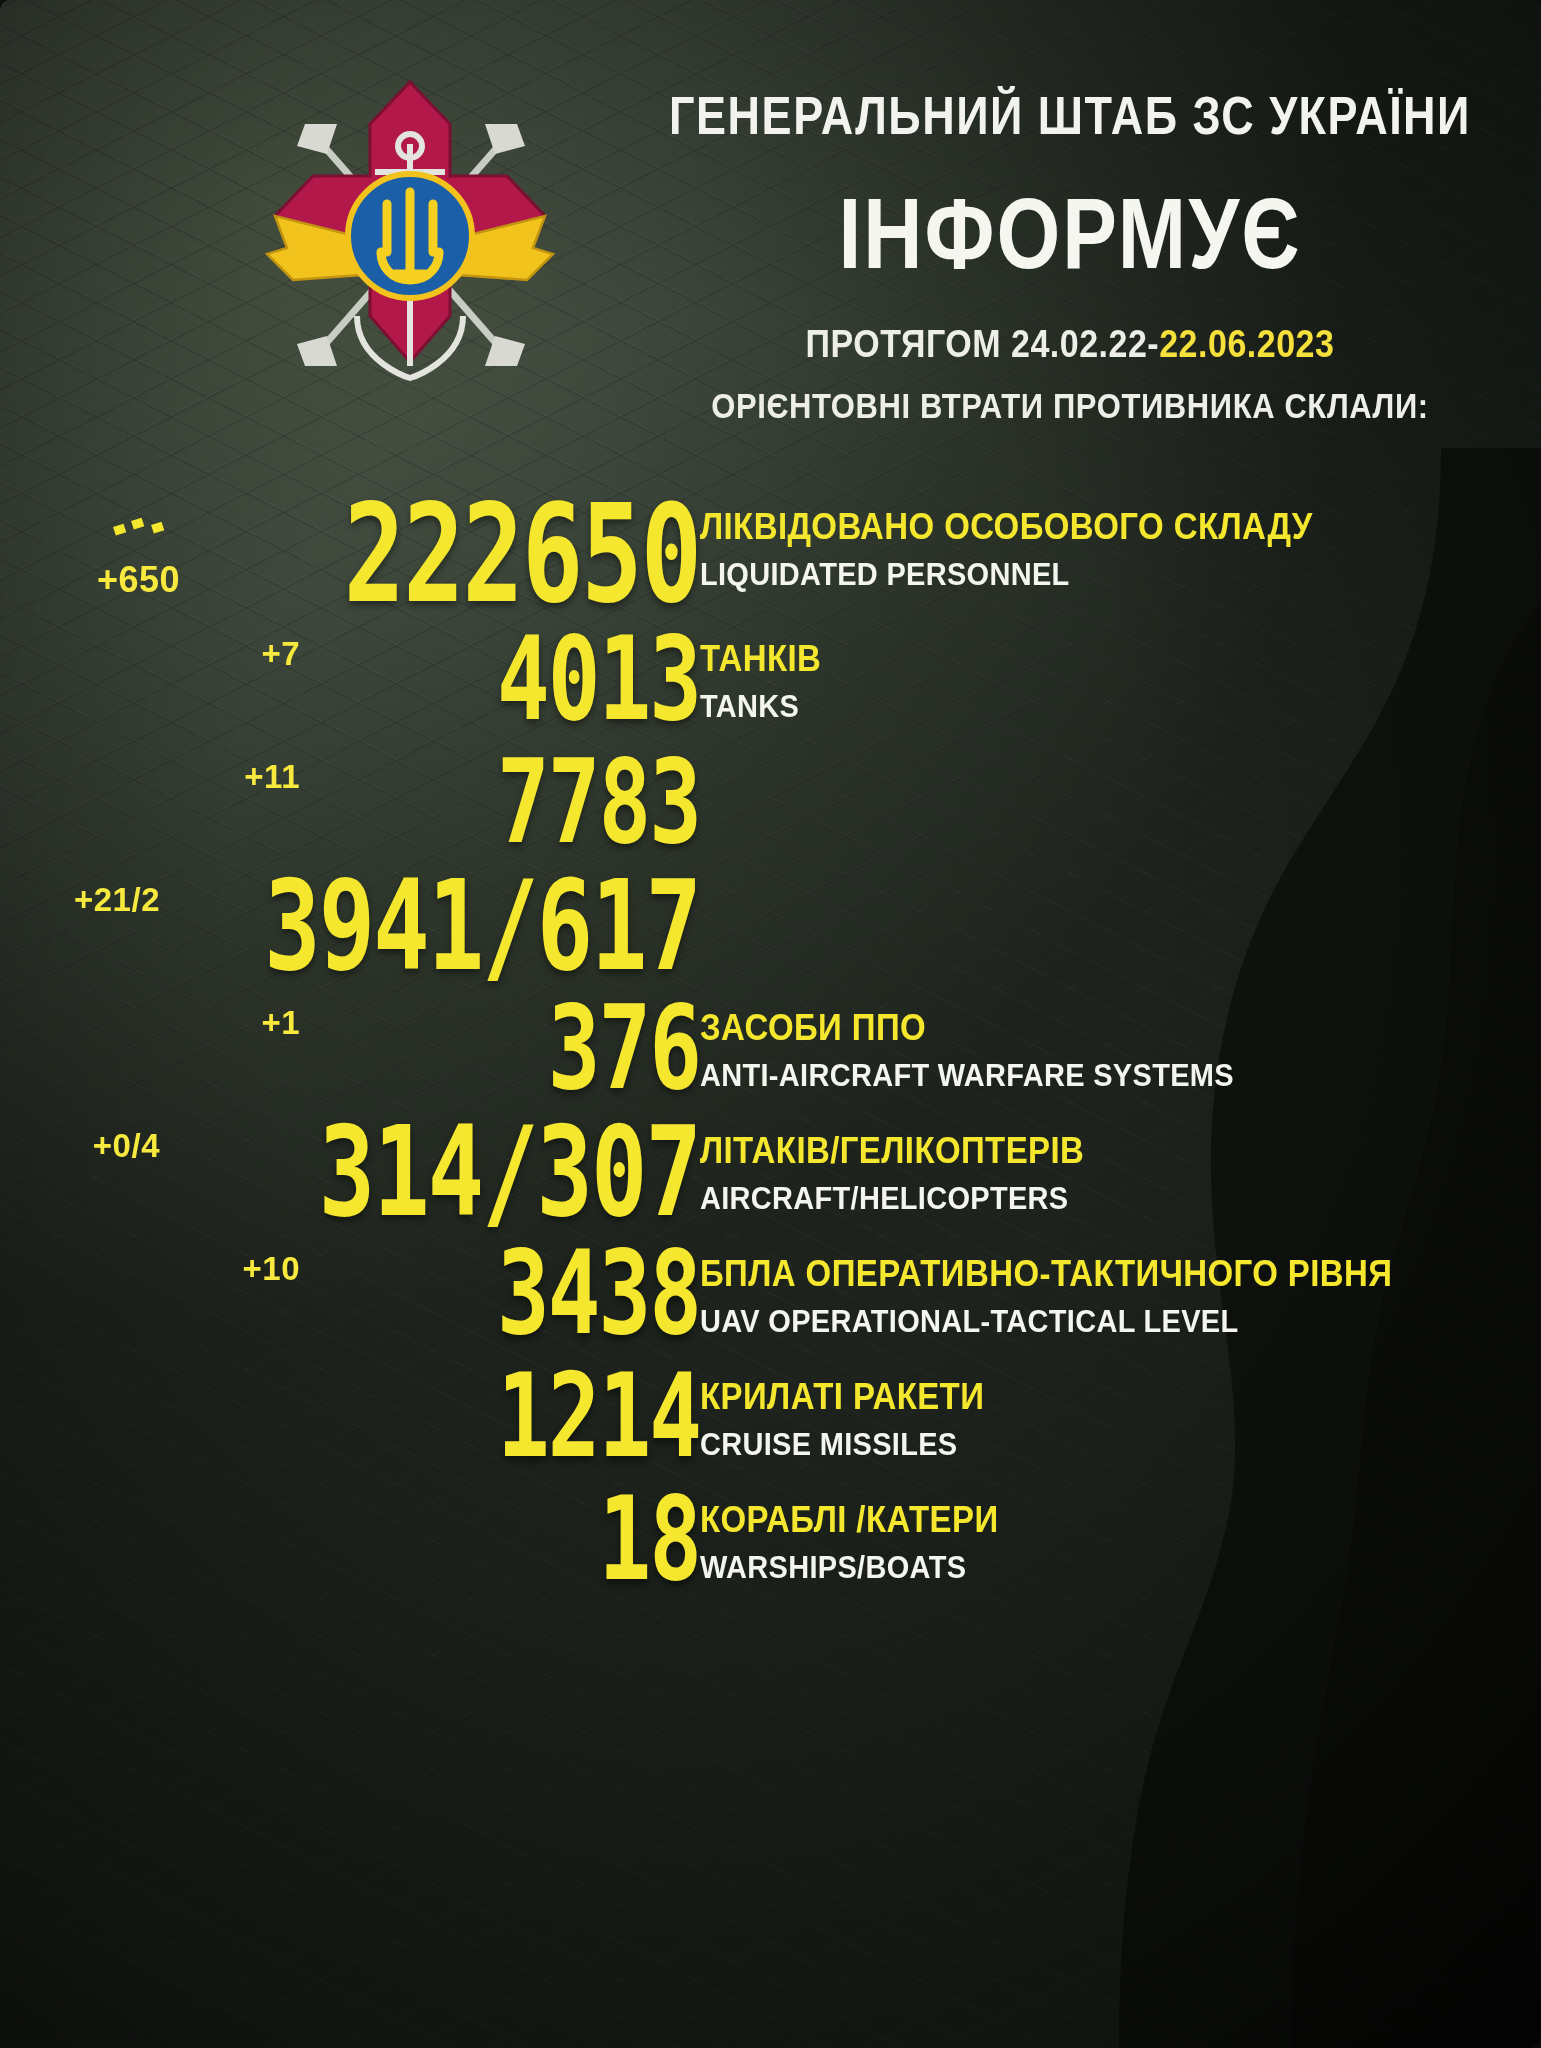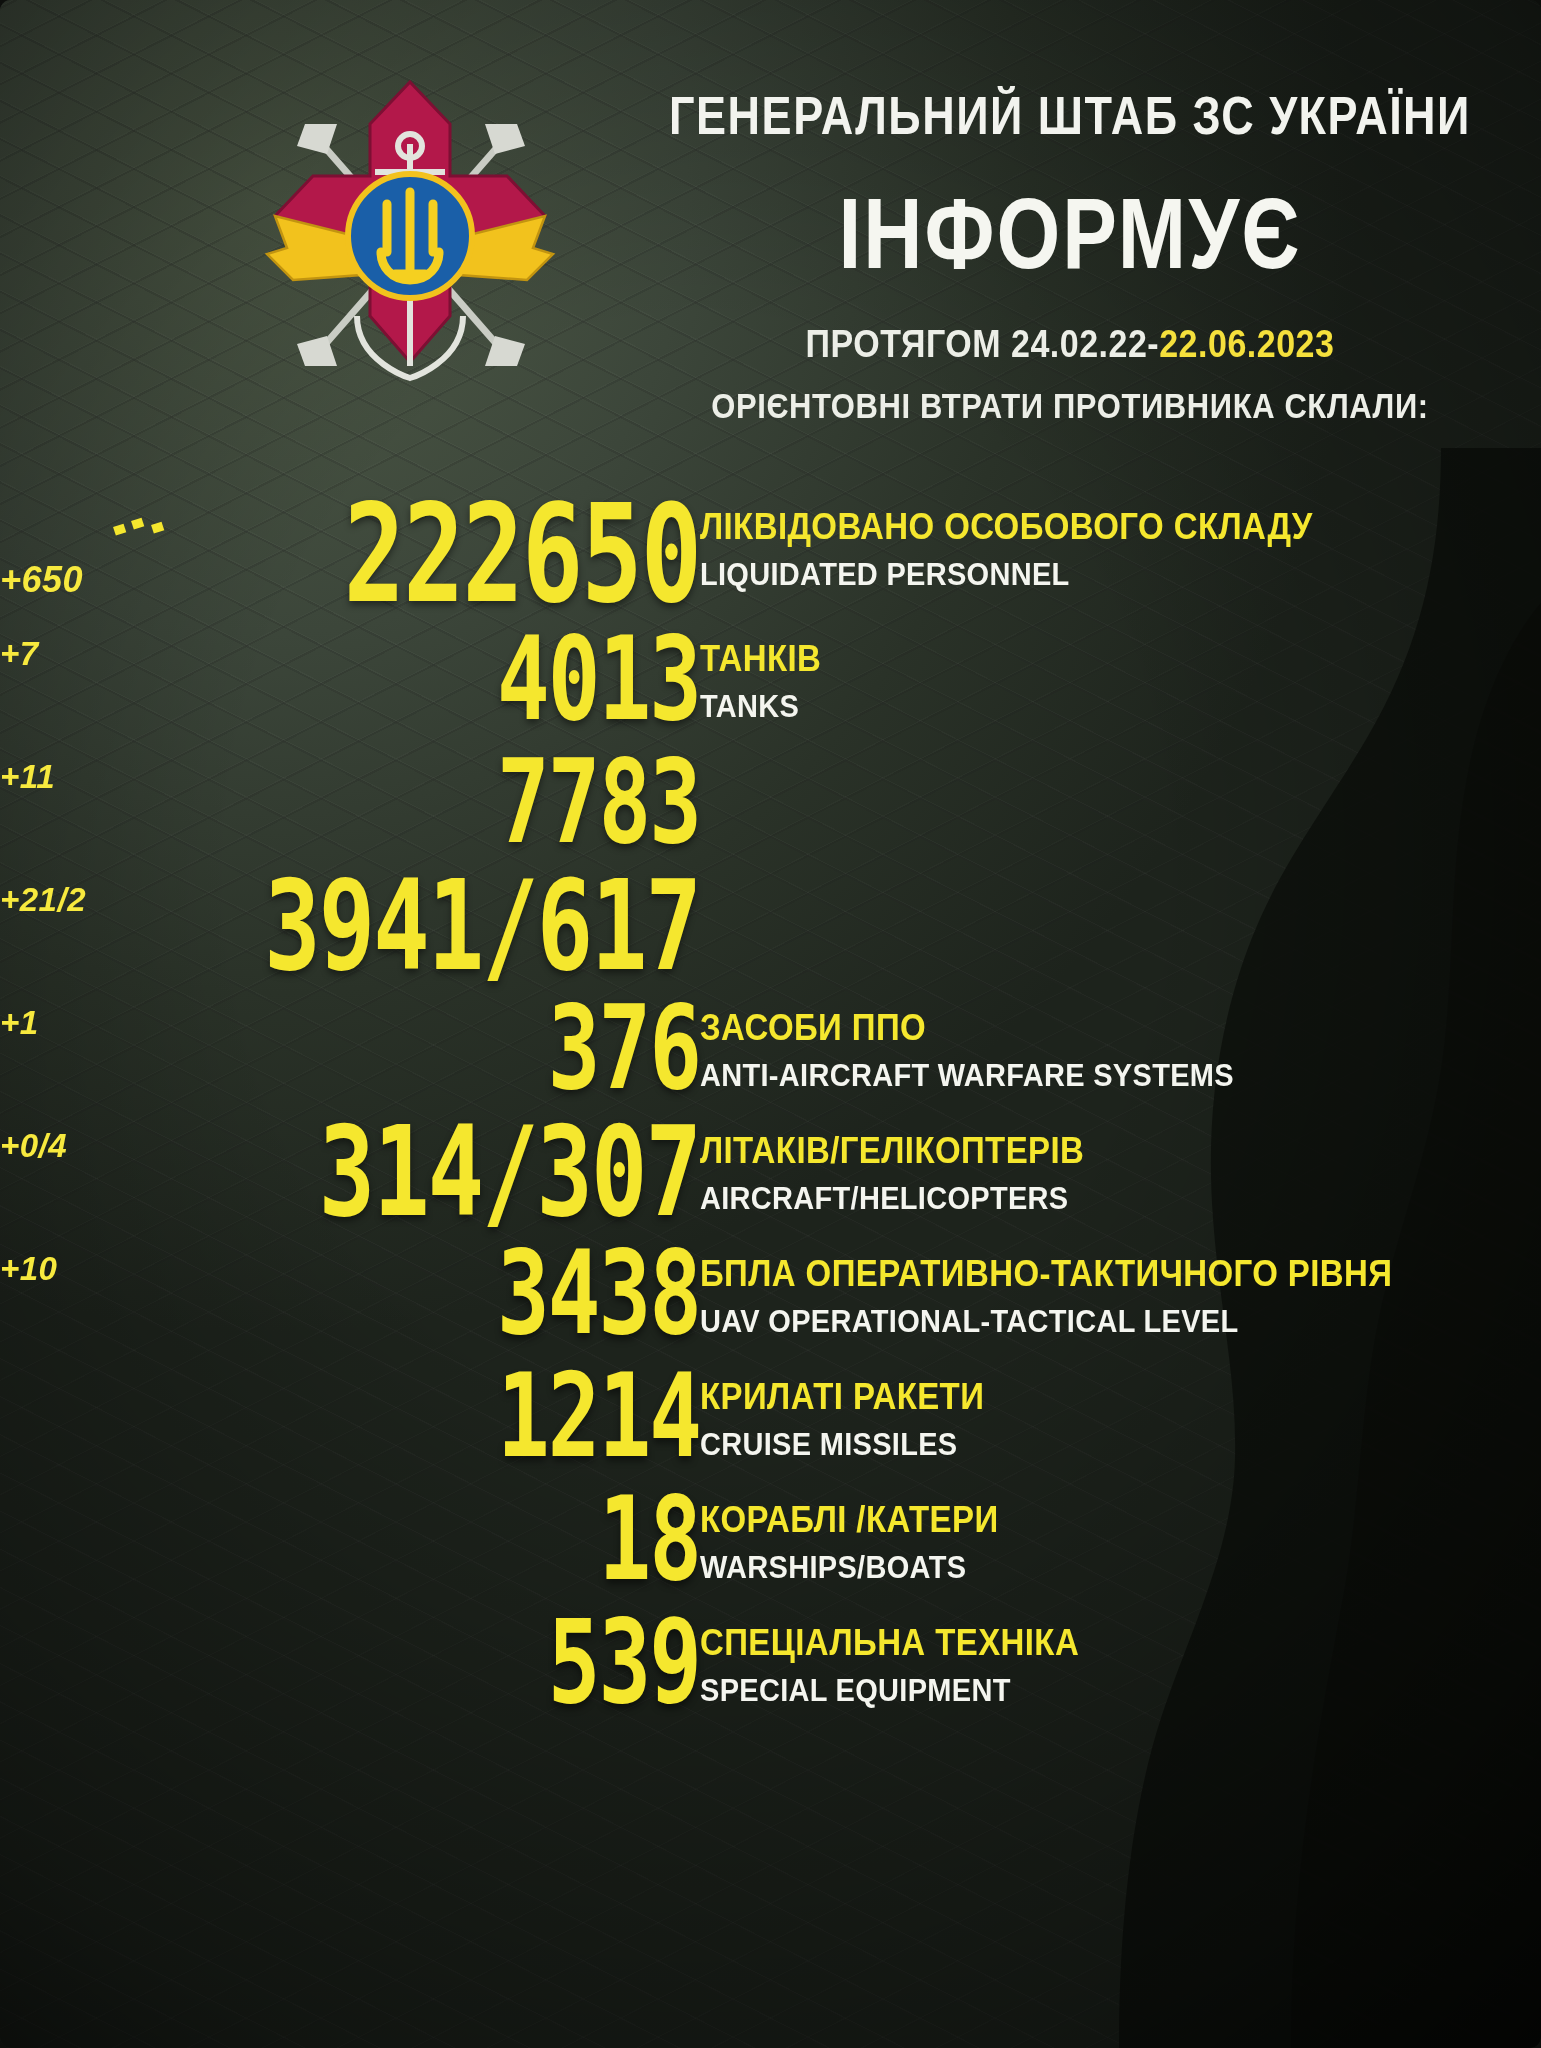--- a/index.html
+++ b/index.html
@@ -120,25 +120,25 @@
     width: 100%;
   }
   .row {
     position: relative;
     height: 123px;
   }
   .delta {
     position: absolute;
     left: 0;
     width: 300px;
+    text-align: right;
     color: #f7e93e;
     font-size: 33px;
     font-weight: bold;
     letter-spacing: .5px;
-    font-style: italic;
   }
   .digits {
     position: absolute;
     left: 300px;
     width: 400px;
     text-align: right;
     color: #f5e72e;
     font-family: "DejaVu Sans Mono", monospace;
     font-size: 86px;
     font-weight: bold;
@@ -323,23 +323,15 @@
     <div class="row r8">
       <div class="delta"></div>
       <div class="digits">18</div>
       <div class="labels">
         <div class="lab-ua">Кораблі /катери</div>
         <div class="lab-en">Warships/boats</div>
       </div>
     </div>
 
 
-    <div class="row r10">
-      <div class="delta"></div>
-      <div class="digits">539</div>
-      <div class="labels">
-        <div class="lab-ua">Спеціальна техніка</div>
-        <div class="lab-en">Special equipment</div>
-      </div>
-    </div>
 
   </div>
 </div>
 
 </body></html>

